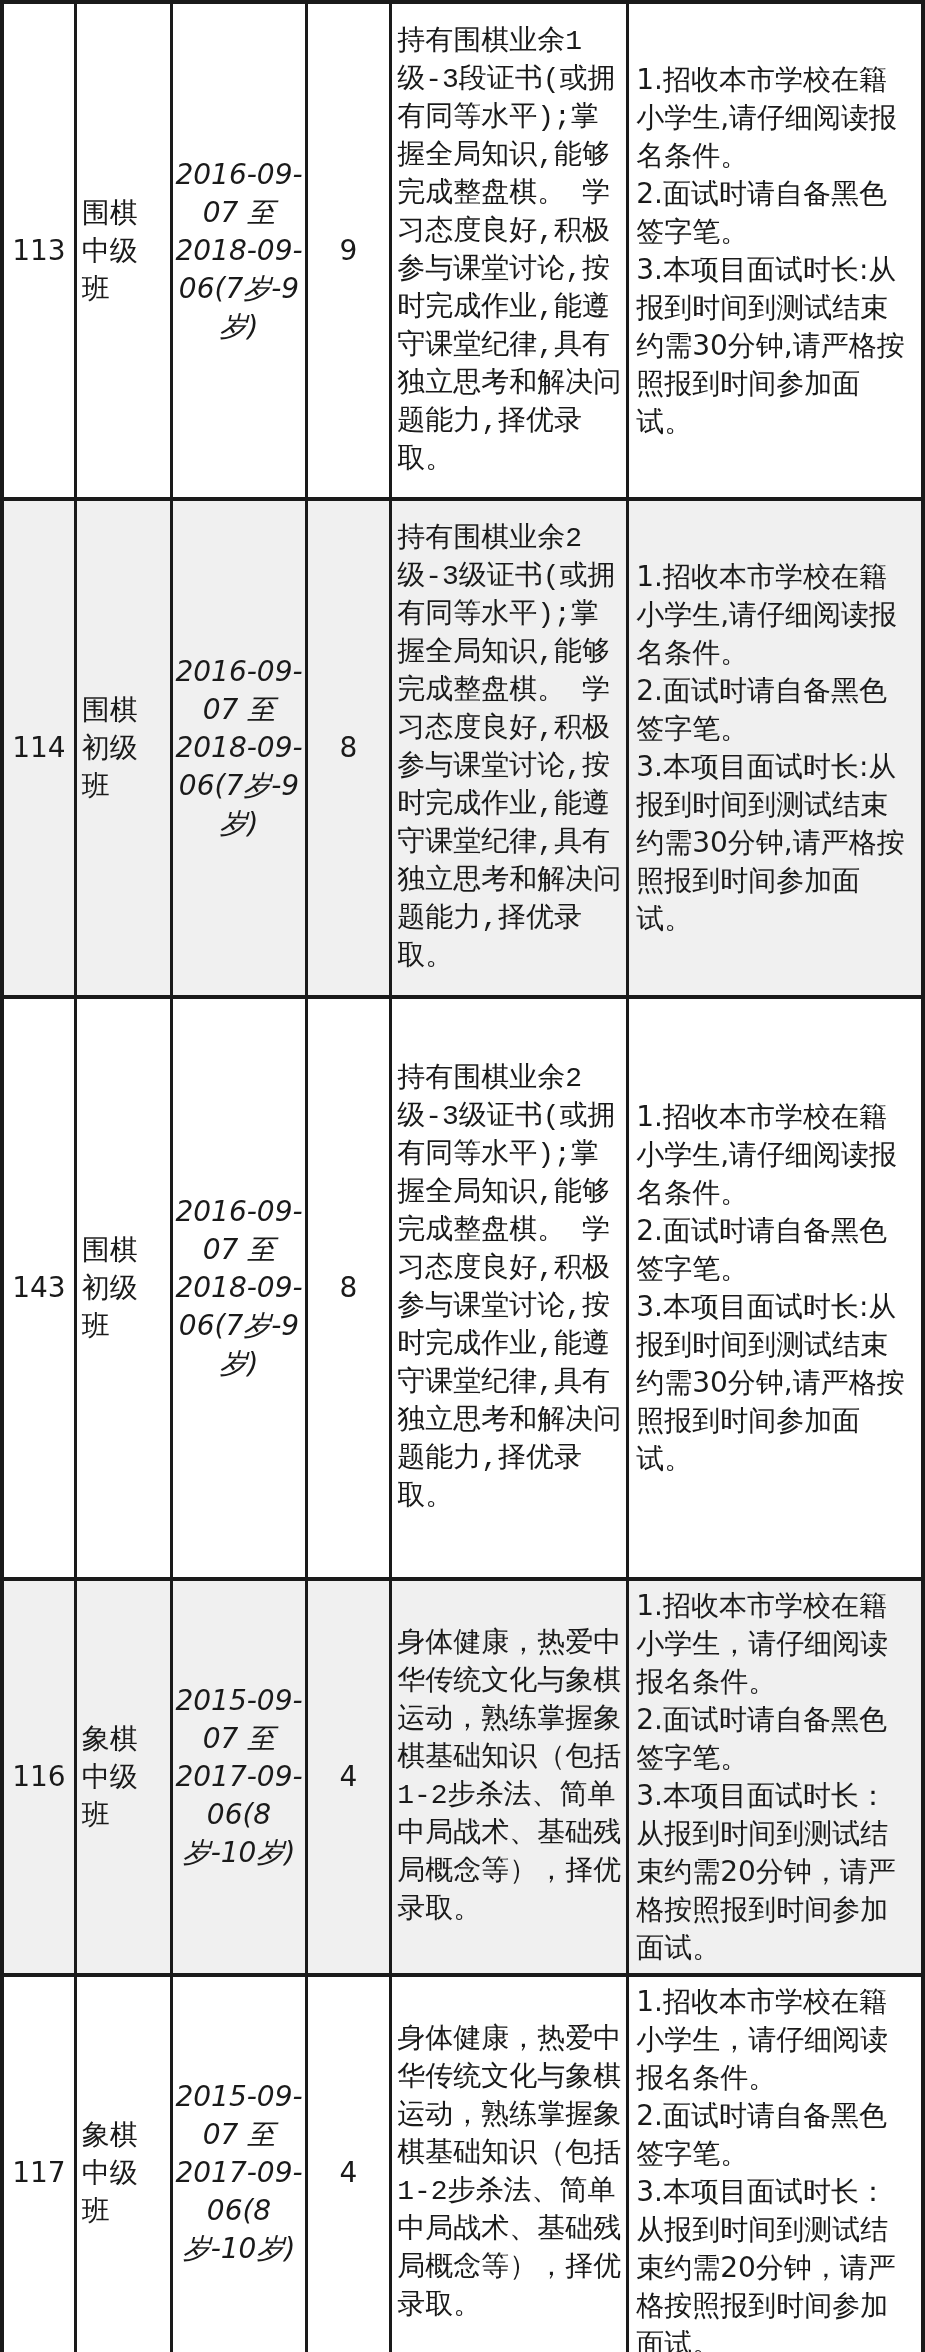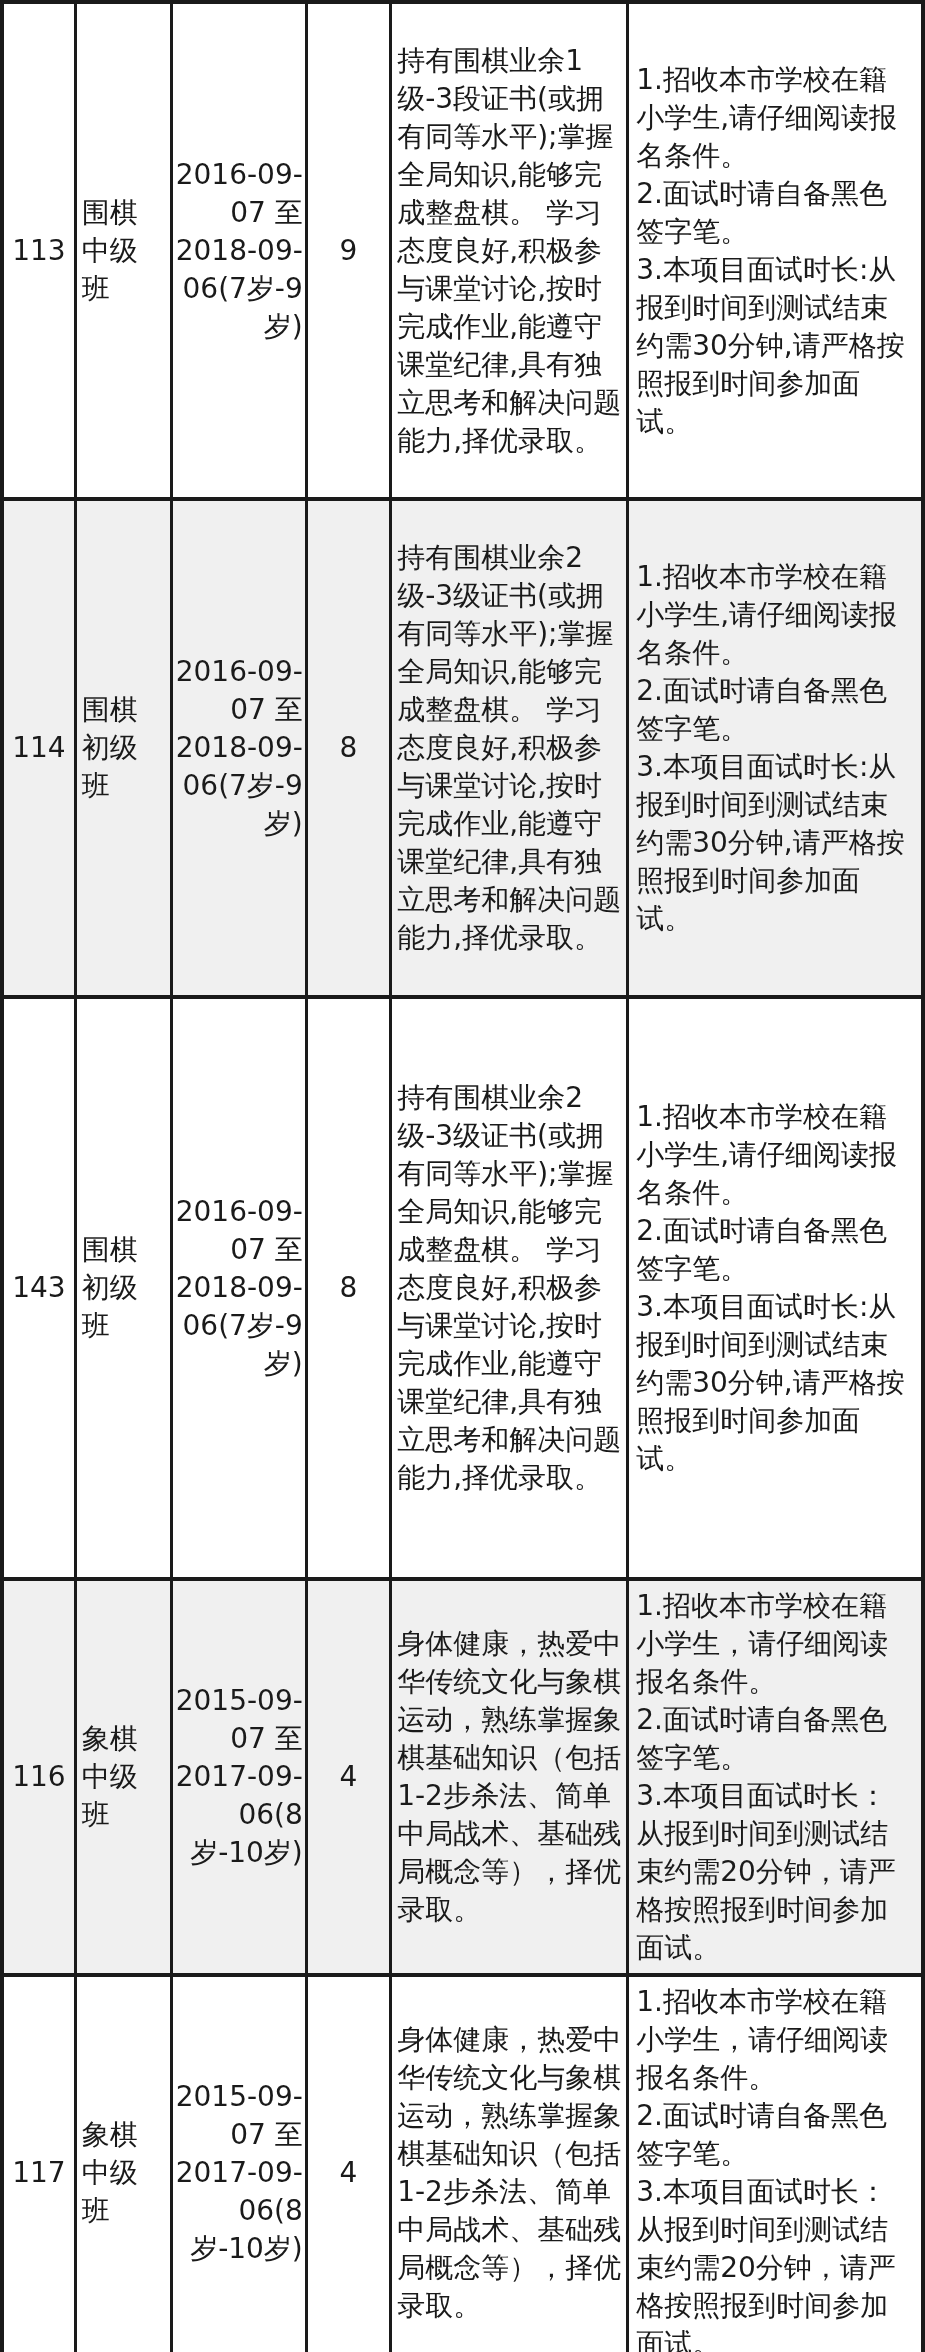--- a/index.html
+++ b/index.html
@@ -17,23 +17,23 @@
     border-top-width:4px;
     border-bottom-width:4px;
     vertical-align:middle;
     font-size:28px;
     line-height:38px;
     overflow:hidden;
   }
   tr.alt{background:#f0f0f0;}
   td.c1{text-align:center;padding:0 2px;}
   td.c2{text-align:left;padding:0 5px;}
-  td.c3{text-align:right;padding:0 2px;}
+  td.c3{text-align:center;padding:0 2px;font-style:italic;}
   td.c4{text-align:center;padding:0 2px;}
-  td.c5{text-align:left;padding:6px 5px;white-space:pre-line;}
+  td.c5{text-align:left;padding:6px 5px;white-space:pre-line;font-family:Liberation Mono, monospace;}
   td.c6{text-align:left;padding:6px 7px;white-space:pre-line;}
   tbody tr:nth-child(1){height:497px;}
   tbody tr:nth-child(2){height:498px;}
   tbody tr:nth-child(3){height:582px;}
   tbody tr:nth-child(4){height:383px;}
   tbody tr:nth-child(5){height:388px;}
 </style>
 </head>
 <body>
 

